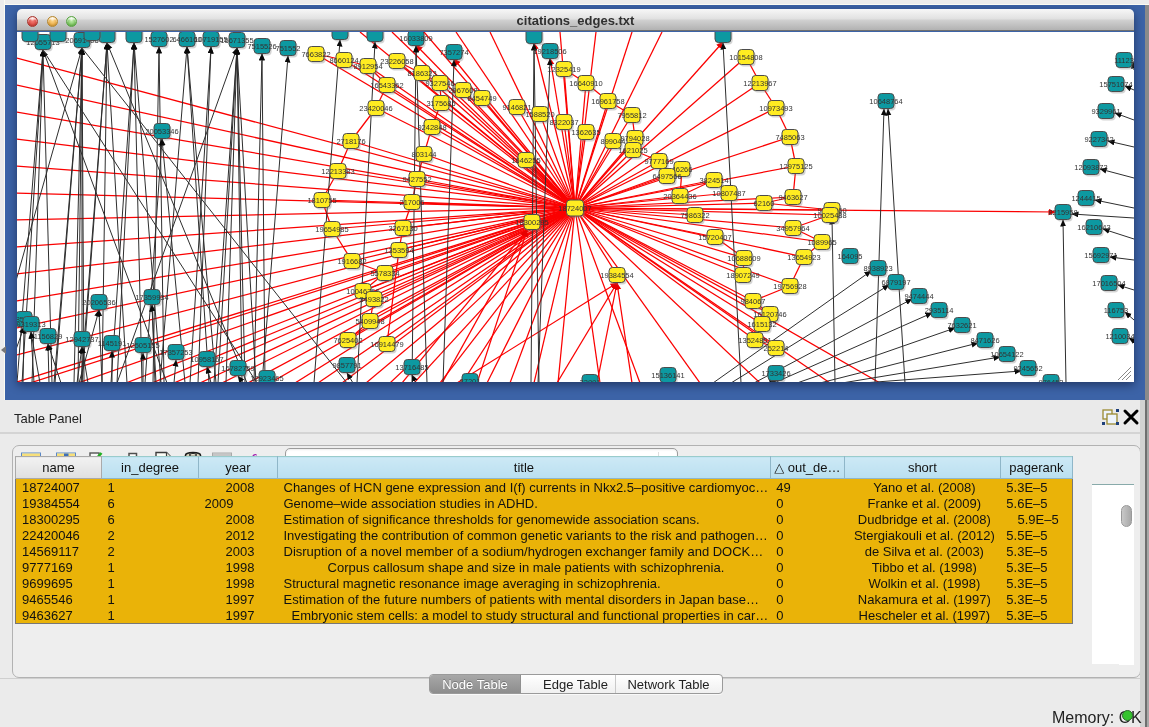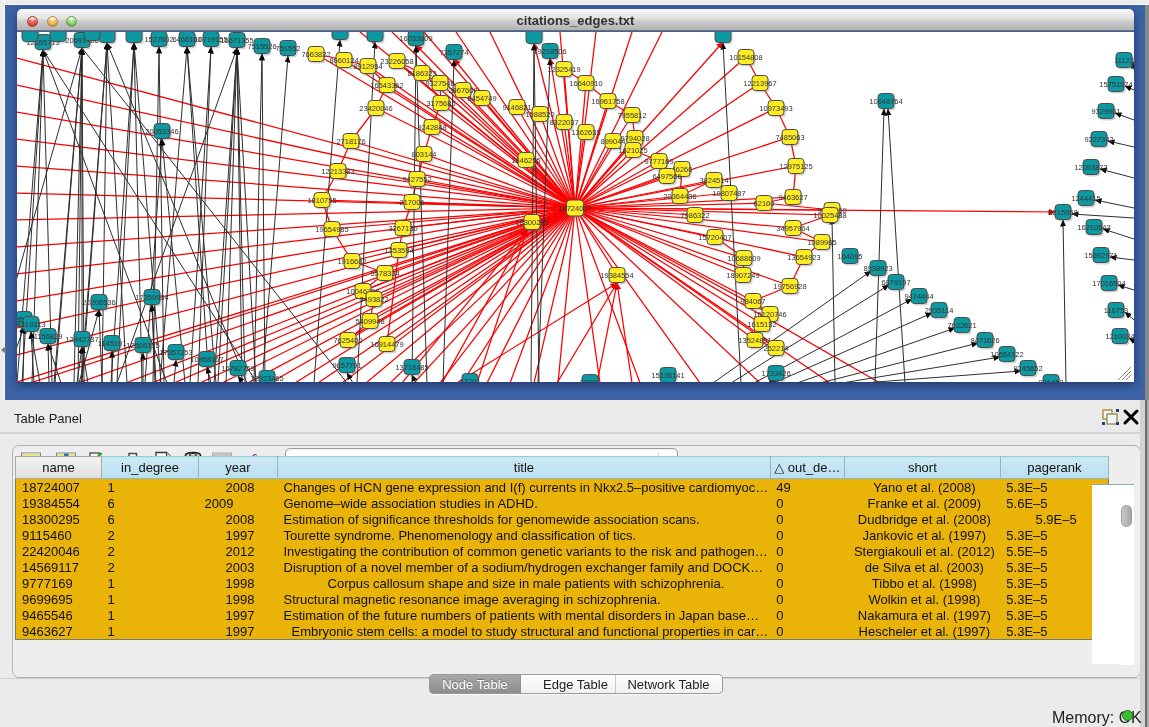--- a/index.html
+++ b/index.html
@@ -824,21 +824,21 @@
     </svg>
     <table class="grid">
       <tbody>
         <tr>
           <th class="first" style="width:86px">name</th>
           <th style="width:97px">in_degree</th>
           <th style="width:79px">year</th>
           <th style="width:492px">title</th>
           <th style="width:74px">△ out_de…</th>
           <th style="width:156px">short</th>
-          <th style="width:108px">pagerank</th>
+          <th style="width:72px">pagerank</th>
         </tr>
         <tr>
           <td style="text-align:left">18724007</td>
           <td style="text-align:left">1</td>
           <td style="text-align:center">2008</td>
           <td style="text-align:left">Changes of HCN gene expression and I(f) currents in Nkx2.5–positive cardiomyoc…</td>
           <td style="text-align:left">49</td>
           <td style="text-align:center">Yano et al. (2008)</td>
           <td style="text-align:left">5.3E–5</td>
         </tr>
@@ -852,29 +852,20 @@
           <td style="text-align:left">5.6E–5</td>
         </tr>
         <tr>
           <td style="text-align:left">18300295</td>
           <td style="text-align:left">6</td>
           <td style="text-align:center">2008</td>
           <td style="text-align:left">Estimation of significance thresholds for genomewide association scans.</td>
           <td style="text-align:left">0</td>
           <td style="text-align:center">Dudbridge et al. (2008)</td>
           <td style="text-align:center">5.9E–5</td>
-        </tr>
-        <tr>
-          <td style="text-align:left">9115460</td>
-          <td style="text-align:left">2</td>
-          <td style="text-align:center">1997</td>
-          <td style="text-align:left">Tourette syndrome. Phenomenology and classification of tics.</td>
-          <td style="text-align:left">0</td>
-          <td style="text-align:center">Jankovic et al. (1997)</td>
-          <td style="text-align:left">5.3E–5</td>
         </tr>
         <tr>
           <td style="text-align:left">22420046</td>
           <td style="text-align:left">2</td>
           <td style="text-align:center">2012</td>
           <td style="text-align:left">Investigating the contribution of common genetic variants to the risk and pathogen…</td>
           <td style="text-align:left">0</td>
           <td style="text-align:center">Stergiakouli et al. (2012)</td>
           <td style="text-align:left">5.5E–5</td>
         </tr>

